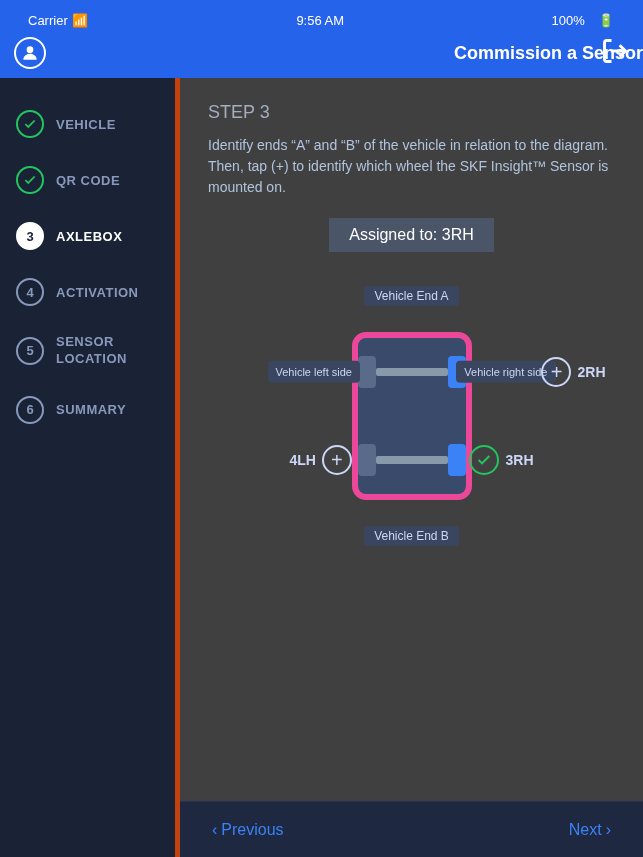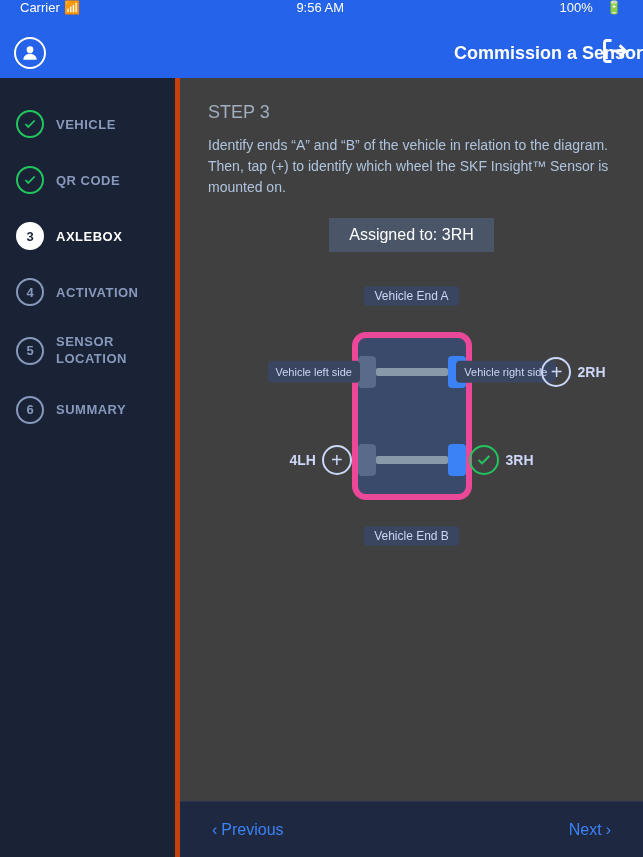--- a/index.html
+++ b/index.html
@@ -11,23 +11,23 @@
       overflow: hidden;
       position: relative;
     }
 
     
     .status-bar {
       width: 100%;
       height: 28px;
       background: #2563eb;
       display: flex;
-      align-items: flex-start;
+      align-items: flex-end;
       justify-content: space-between;
-      padding: 0 20px;
+      padding: 0 28px;
       font-size: 13px;
       color: white;
       font-weight: 500;
     }
     .status-left { display: flex; align-items: center; gap: 5px; }
     .status-right { display: flex; align-items: center; gap: 14px; }
 
     
     .header {
       width: 100%;

